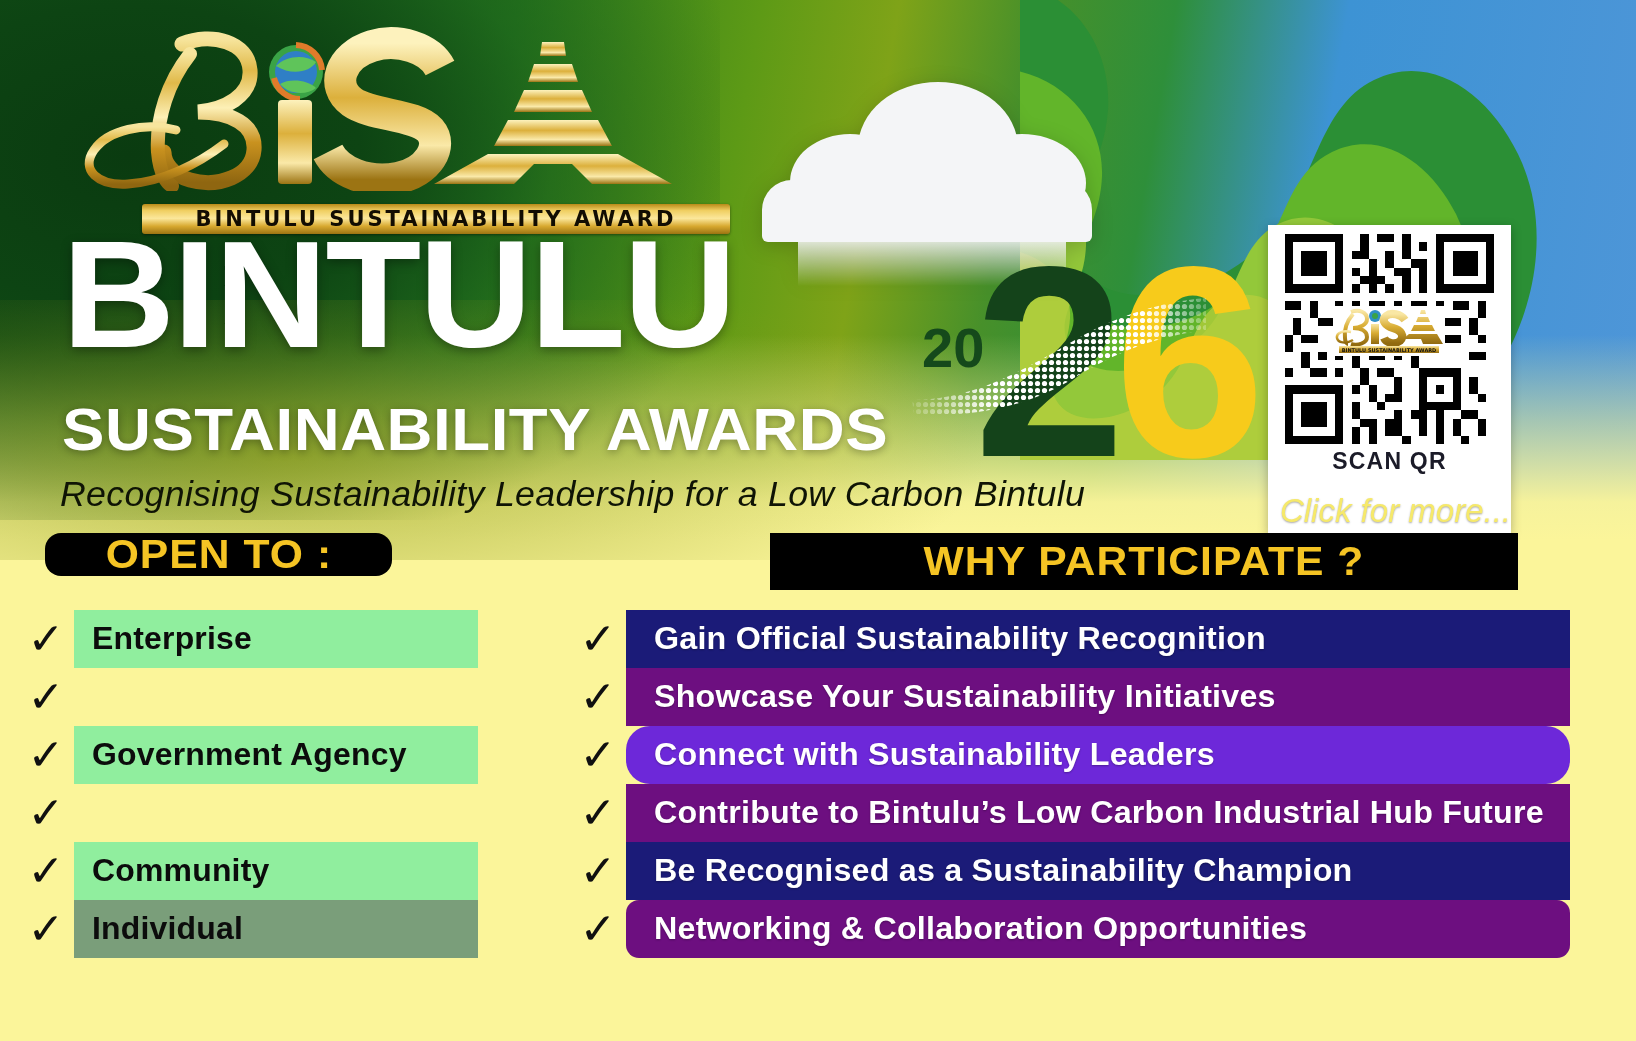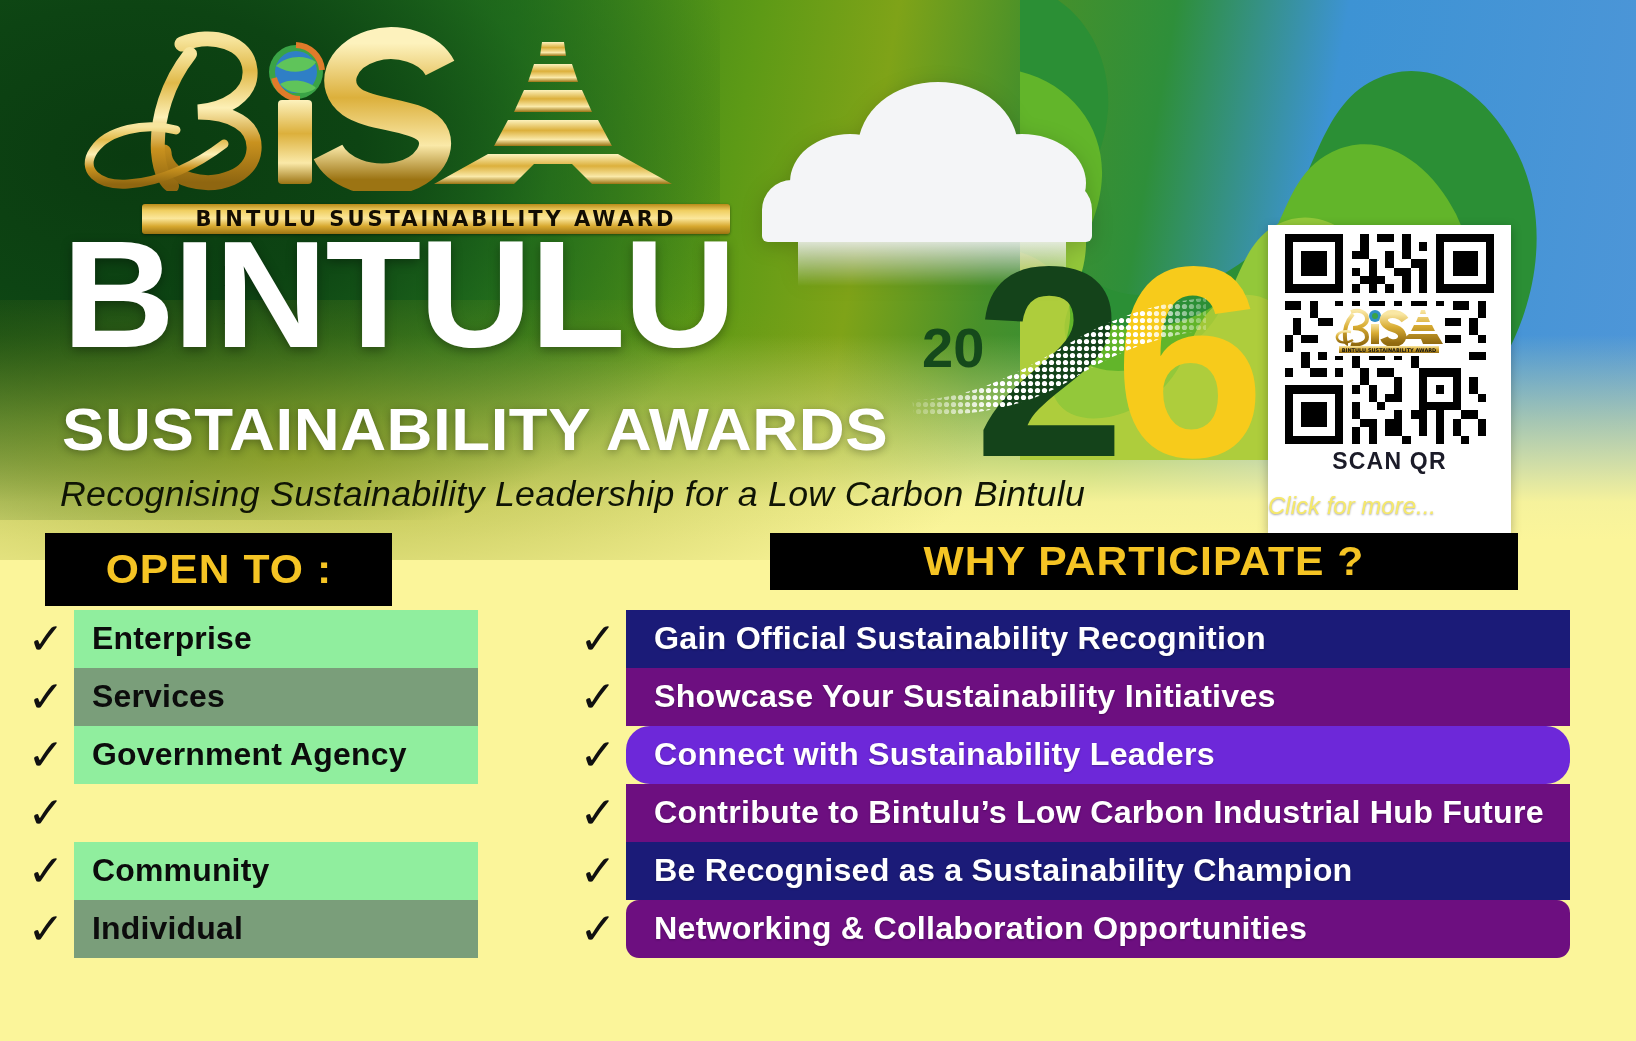--- a/index.html
+++ b/index.html
@@ -158,39 +158,39 @@
     display: flex; align-items: center; justify-content: center;
   }
   .qr-caption {
     text-align: center;
     font-family: "Liberation Sans", sans-serif;
     font-weight: 700; font-size: 23px; letter-spacing: 1.2px;
     color: #1b1b28; margin-top: 4px;
   }
   .qr-click {
     position: absolute; left: 1268px; top: 492px;
-    width: 243px; text-align: left;
+    width: 243px; text-align: right;
     font-family: "Liberation Sans", sans-serif;
     font-style: italic; font-weight: 400;
-    font-size: 24px; color: #f6e96a;
+    font-size: 33px; color: #f6e96a;
     text-shadow: 0 1px 2px rgba(0,0,0,0.35);
   }
 
   
   .sec-head {
     position: absolute; background: #000000;
     display: flex; align-items: center; justify-content: center;
   }
   .sec-head-text {
     font-family: "Liberation Sans", sans-serif;
     font-weight: 700; font-size: 41px; letter-spacing: 1px;
     color: #f5c424;
     transform: scaleX(1.04);
   }
-  #head-open { left: 45px; top: 533px; width: 347px; height: 73px; }
+  #head-open { left: 45px; top: 533px; width: 347px; height: 43px; border-radius: 16px; }
   #head-why  { left: 770px; top: 533px; width: 748px; height: 57px; }
 
   
   .col { position: absolute; }
   #col-open { left: 18px; top: 610px; width: 460px; }
   #col-why  { left: 570px; top: 610px; width: 1000px; }
 
   .row { display: flex; align-items: stretch; }
   .check {
     flex: 0 0 auto;
@@ -508,23 +508,20 @@
 
   <div class="col" id="col-open">
       <div class="row">
         <div class="check">✓</div>
         <div class="bar" style="background: rgb(144, 238, 158);">
           <span class="bar-text">Enterprise</span>
         </div>
       </div>
       <div class="row">
         <div class="check">✓</div>
-        <div class="bar" style="background: rgb(122, 158, 122);">
-          <span class="bar-text">Services</span>
-        </div>
       </div>
       <div class="row">
         <div class="check">✓</div>
         <div class="bar" style="background: rgb(144, 238, 158);">
           <span class="bar-text">Government Agency</span>
         </div>
       </div>
       <div class="row">
         <div class="check">✓</div>
       </div>

